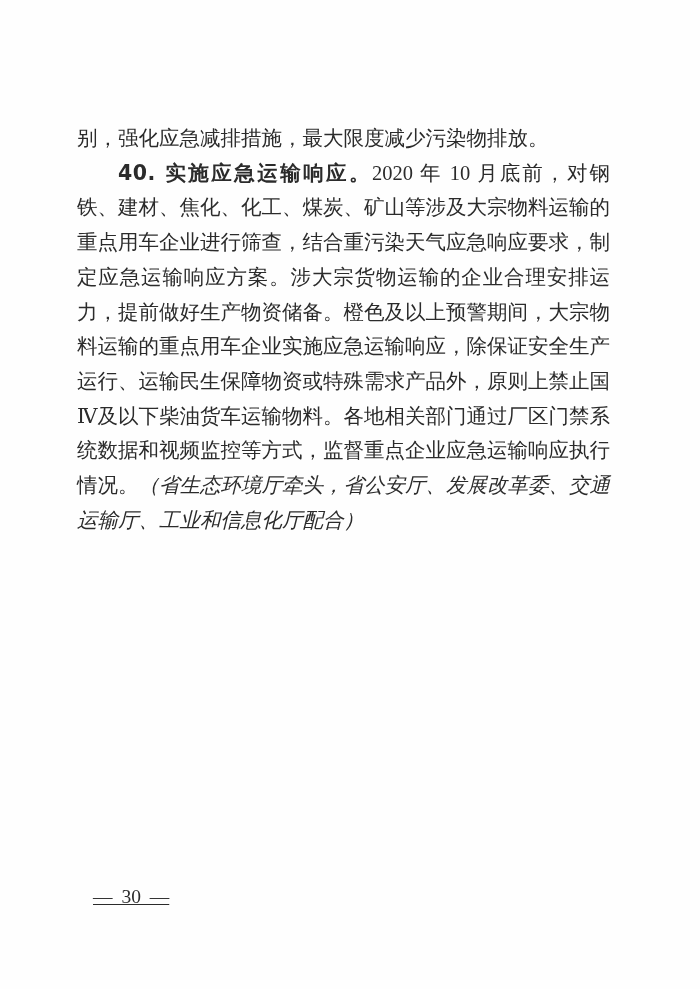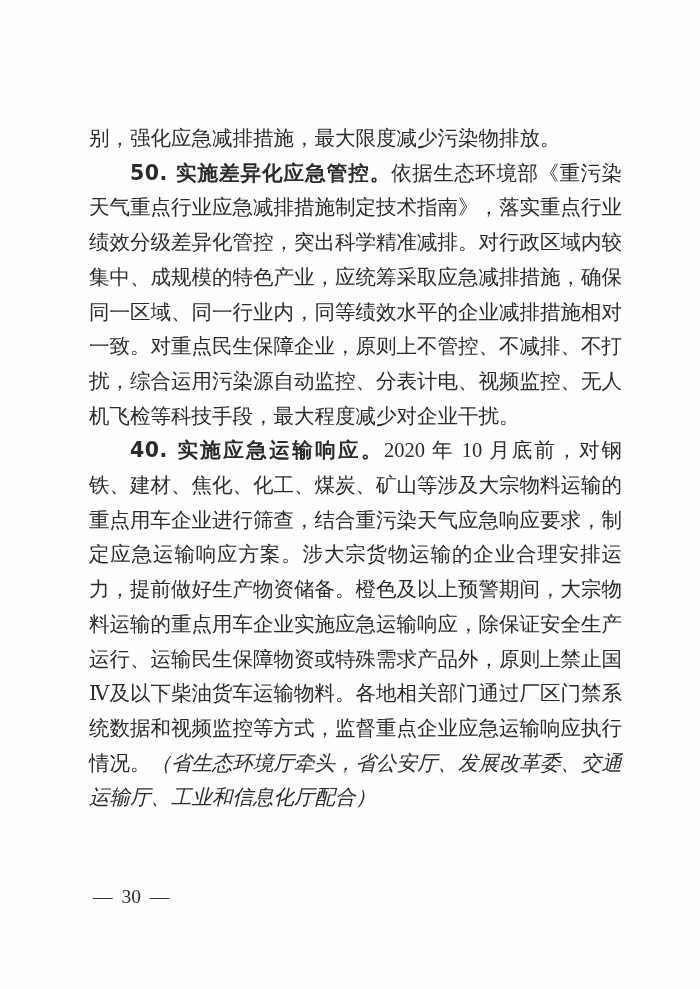--- a/index.html
+++ b/index.html
@@ -16,21 +16,21 @@
   .page {
     position: absolute;
     left: 0;
     top: 0;
     width: 700px;
     height: 989px;
     background: #fefefe;
   }
   .text-block {
     position: absolute;
-    left: 89px;
+    left: 77px;
     top: 121px;
     width: 533px;
     font-family: "Liberation Serif", "DejaVu Serif", serif;
     font-size: 20.5px;
     line-height: 34.7px;
     color: #2b2b2b;
     text-align: justify;
     text-justify: inter-ideograph;
   }
   .para {
@@ -55,32 +55,32 @@
     font-family: Liberation Serif, serif;
   }
   .page-footer {
     position: absolute;
     left: 93px;
     top: 886px;
     font-family: "Liberation Serif", "DejaVu Serif", serif;
     font-size: 19.5px;
     color: #2b2b2b;
     word-spacing: 4px;
+    text-decoration: underline;
   }
 </style>
 </head>
 <body>
 
 <div class="page">
 
   <main class="text-block">
 
     <p class="para no-indent"><span class="seg normal">别，强化应急减排措施，最大限度减少污染物排放。</span></p>
 
-    <p class="para"><span class="seg bold">50. 实施差异化应急管控。</span><span class="seg normal">依据生态环境部《重污染天气重点行业应急减排措施制定技术指南》，落实重点行业绩效分级差异化管控，突出科学精准减排。对行政区域内较集中、成规模的特色产业，应统筹采取应急减排措施，确保同一区域、同一行业内，同等绩效水平的企业减排措施相对一致。对重点民生保障企业，原则上不管控、不减排、不打扰，综合运用污染源自动监控、分表计电、视频监控、无人机飞检等科技手段，最大程度减少对企业干扰。</span></p>
 
     <p class="para"><span class="seg bold">40. 实施应急运输响应。</span><span class="seg normal">2020 年 10 月底前，对钢铁、建材、焦化、化工、煤炭、矿山等涉及大宗物料运输的重点用车企业进行筛查，结合重污染天气应急响应要求，制定应急运输响应方案。涉大宗货物运输的企业合理安排运力，提前做好生产物资储备。橙色及以上预警期间，大宗物料运输的重点用车企业实施应急运输响应，除保证安全生产运行、运输民生保障物资或特殊需求产品外，原则上禁止国Ⅳ及以下柴油货车运输物料。各地相关部门通过厂区门禁系统数据和视频监控等方式，监督重点企业应急运输响应执行情况。</span><span class="seg kaiti">（省生态环境厅牵头，省公安厅、发展改革委、交通运输厅、工业和信息化厅配合）</span></p>
 
 
   </main>
 
   <footer class="page-footer"><span>— 30 —</span></footer>
 
 </div>
 

